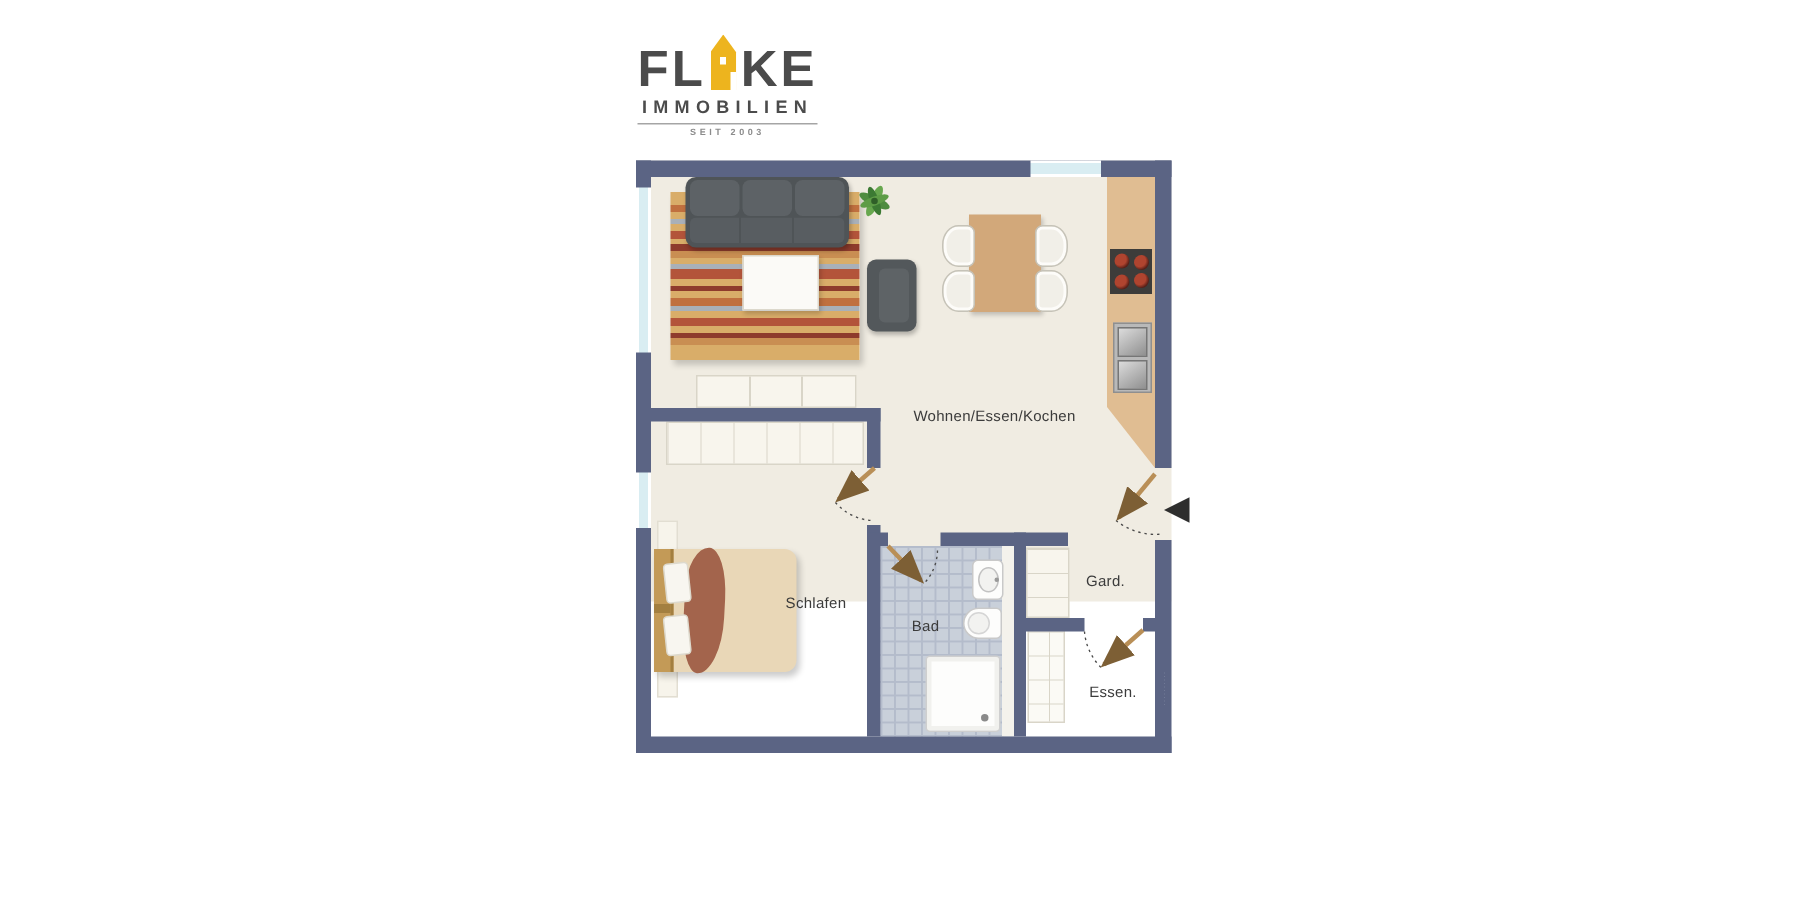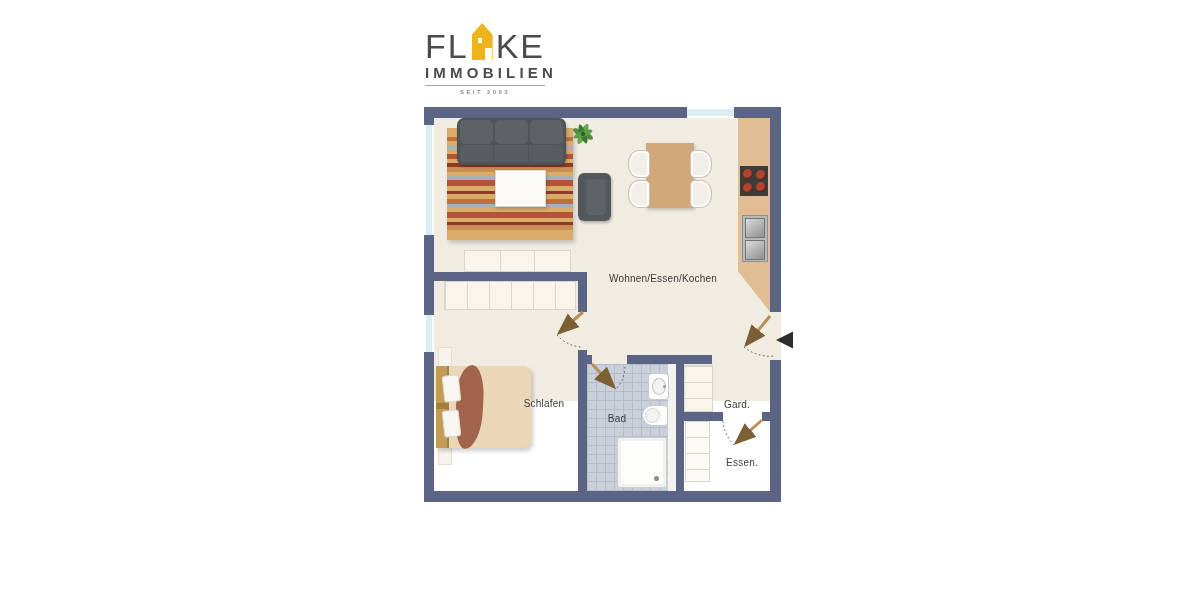--- a/index.html
+++ b/index.html
@@ -1,27 +1,27 @@
 <!DOCTYPE html>
 <html><head>
 <meta charset="utf-8">
 <style>
   html,body{margin:0;padding:0;width:1200px;height:600px;background:#ffffff;
     font-family:"Liberation Sans",sans-serif;position:relative;overflow:hidden;}
 
   
   .logo{position:absolute;left:425px;top:22px;width:120px;text-align:center;}
   .logo-row{display:flex;align-items:flex-end;justify-content:center;height:38px;}
-  .logo-letters{font-size:34px;font-weight:400;letter-spacing:2px;color:#4b4b4b;line-height:27px;}
+  .logo-letters{font-size:34px;font-weight:700;letter-spacing:2px;color:#4b4b4b;line-height:27px;}
   .logo-house{width:33px;height:37px;background:#edb41e;position:relative;margin:0 3px;
     clip-path:polygon(50% 0,100% 32%,100% 100%,0 100%,0 32%);}
   .logo-house .hdoor{position:absolute;left:13px;bottom:0;width:7px;height:12px;background:#fff;}
   .logo-house .hwin{position:absolute;top:15px;width:4px;height:5px;background:#fff;}
   .logo-house .hwin.l{left:6px}.logo-house .hwin.r{left:23px}
-  .logo-sub{font-size:15px;font-weight:700;letter-spacing:4.2px;color:#4b4b4b;margin-top:4px;white-space:nowrap;}
+  .logo-sub{font-size:12px;font-weight:700;letter-spacing:4.2px;color:#4b4b4b;margin-top:4px;white-space:nowrap;}
   .logo-rule{border:0;border-top:1px solid #a5a5a5;margin:4px 0 3px 0;}
   .logo-since{font-size:6px;font-weight:700;letter-spacing:2.4px;color:#8c8c8c;}
 
   
   .plan{position:absolute;left:424px;top:107px;width:357px;height:294px;background:#f0ece2;}
   .plan *{position:absolute;box-sizing:border-box;}
   .w{background:#5b6484;}
 
   .win-v{background:#fdfefe;background:linear-gradient(to right,#fff 18%,#d9edf2 18%,#d9edf2 82%,#fff 82%);}
   .win-h{background:linear-gradient(to bottom,#fff 18%,#d9edf2 18%,#d9edf2 82%,#fff 82%);}
@@ -225,17 +225,17 @@
       <ellipse rx="11" ry="3.5" fill="#67a74e" transform="rotate(115)"></ellipse>
       <ellipse rx="10" ry="3" fill="#3c7a33" transform="rotate(70)"></ellipse>
       <ellipse rx="10" ry="3" fill="#5d9c46" transform="rotate(160)"></ellipse>
       <circle r="2.2" fill="#2f5f28"></circle>
     </g>
   </svg>
 
   <div class="rlabel" style="left:239px;top:171px">Wohnen/Essen/Kochen</div>
   <div class="rlabel" style="left:120px;top:296px">Schlafen</div>
   <div class="rlabel" style="left:193px;top:311px">Bad</div>
-  <div class="rlabel" style="left:313px;top:297px">Gard.</div>
+  <div class="rlabel" style="left:313px;top:281px">Gard.</div>
   <div class="rlabel" style="left:318px;top:355px">Essen.</div>
 
   <div class="wm">··········</div>
 </div>
 
 </body></html>

